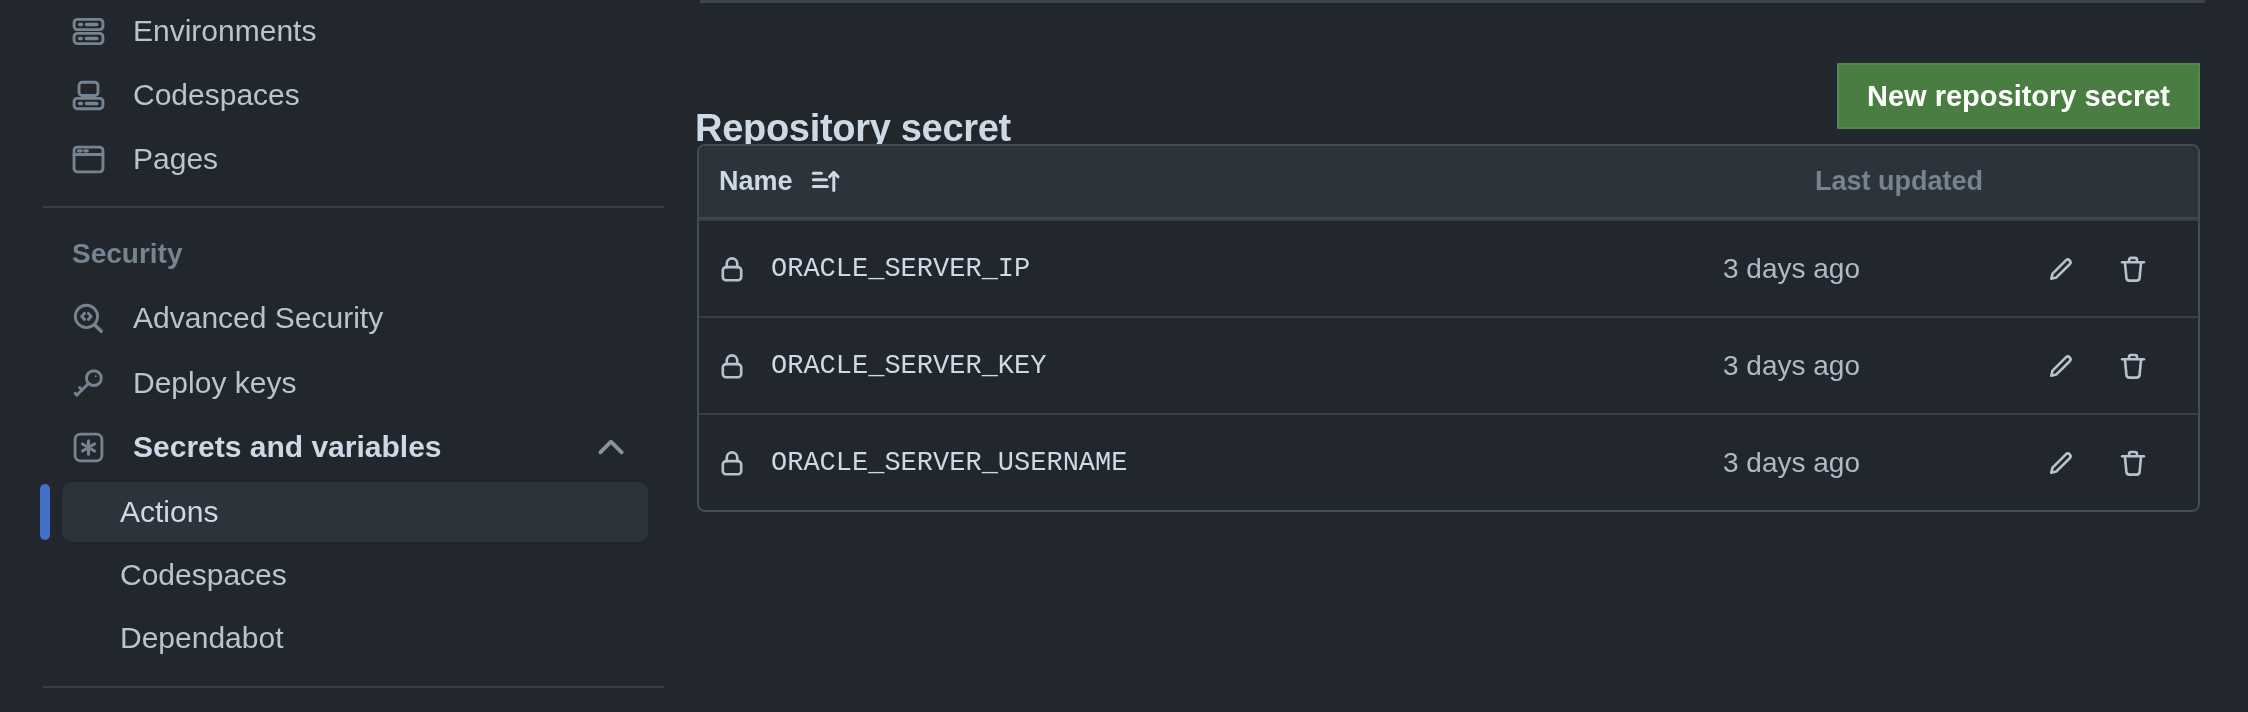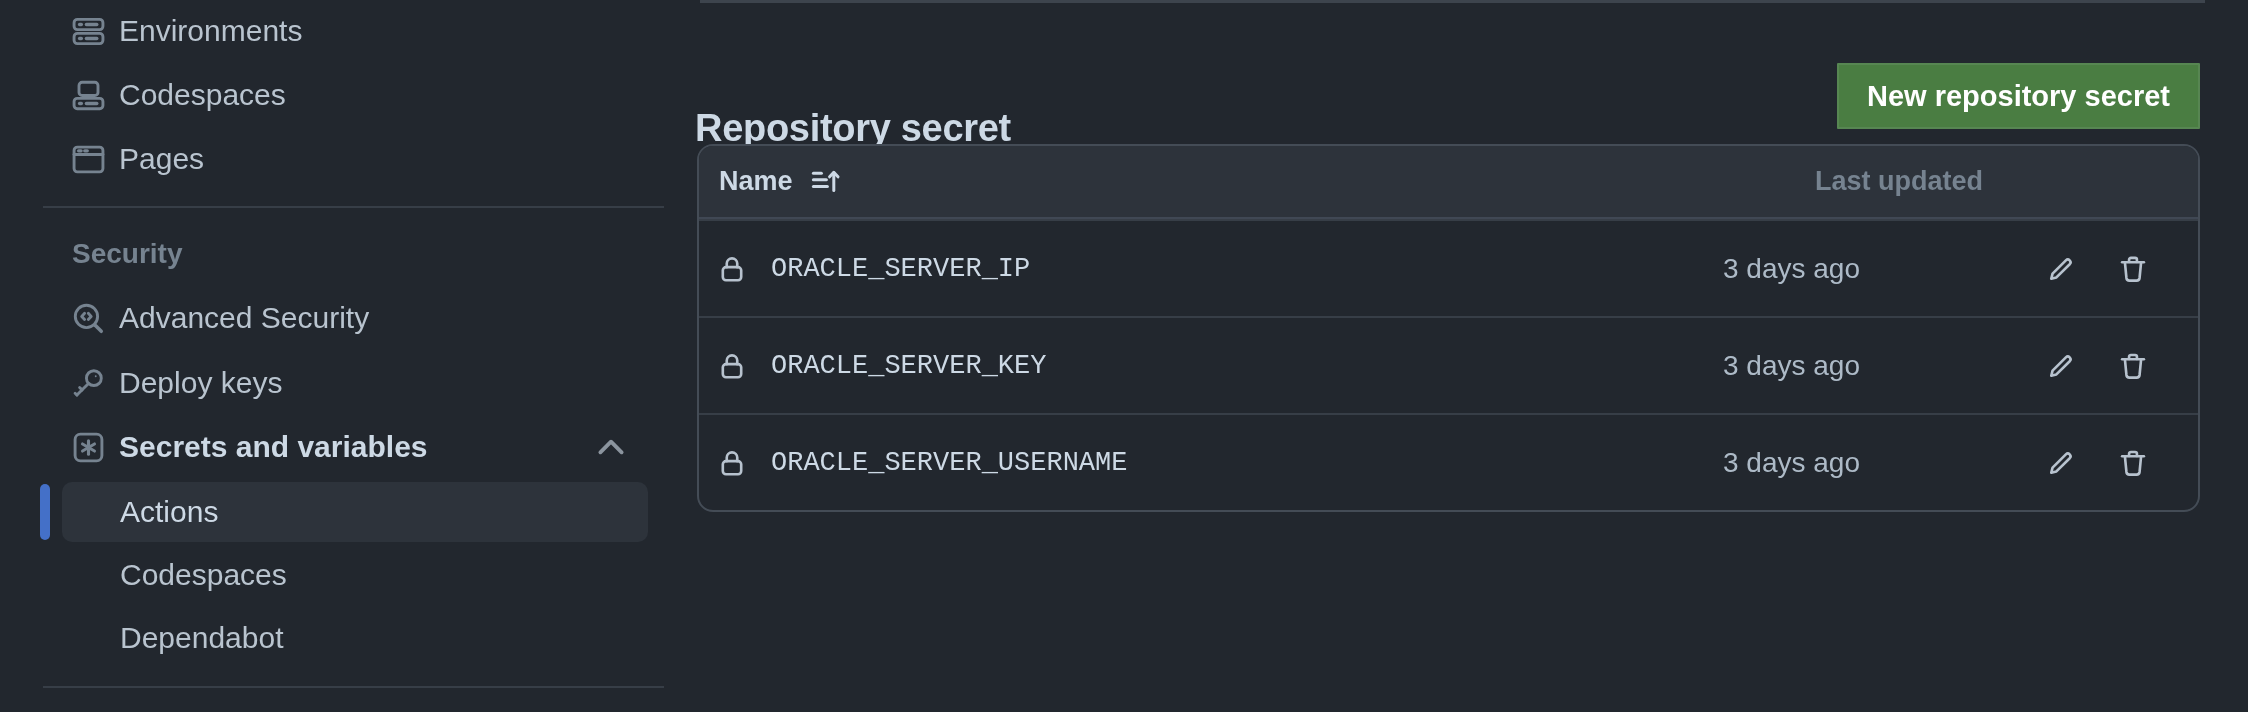--- a/index.html
+++ b/index.html
@@ -12,21 +12,21 @@
     -webkit-font-smoothing:antialiased;
   }
   svg{display:block;}
   .ic{stroke:#768390;fill:none;stroke-width:1.4;stroke-linecap:round;stroke-linejoin:round;}
   .ic-bright{stroke:#b7c2ce;fill:none;stroke-width:1.4;stroke-linecap:round;stroke-linejoin:round;}
 
   
   .sidebar{position:absolute;left:0;top:0;width:664px;height:712px;}
   .sb-item{
     position:absolute;left:0;width:664px;height:60px;
-    display:flex;align-items:center;gap:14px;
+    display:flex;align-items:center;gap:28px;
     padding-left:72px;box-sizing:border-box;
     font-size:30px;color:#b9c4cf;cursor:pointer;
   }
   .sb-item .lbl{white-space:nowrap;}
   .sb-item.bold .lbl{font-weight:700;color:#cdd9e5;}
   .sb-divider{position:absolute;left:43px;width:621px;height:2px;background:#373e47;}
   .sb-header{
     position:absolute;left:72px;height:40px;display:flex;align-items:center;
     font-size:28px;font-weight:700;color:#768390;
   }
@@ -56,21 +56,21 @@
     position:absolute;right:48px;top:63px;height:66px;
     display:flex;align-items:center;
     padding:0 28px;box-sizing:border-box;
     background:#4a7d42;border:2px solid rgba(205,217,229,0.10);
     border-radius:1px;
     color:#ffffff;font-size:29px;font-weight:700;
     cursor:pointer;white-space:nowrap;
   }
   .secrets-table{
     position:absolute;left:697px;top:144px;width:1503px;
-    border:2px solid #444c56;border-radius:16px;
+    border:2px solid #444c56;border-radius:8px;
     background:#22272e;overflow:hidden;box-sizing:border-box;
   }
   .thead{
     height:73px;background:#2d333b;border-bottom:2px solid #404854;
     display:flex;align-items:center;
     padding-left:20px;box-sizing:border-box;
   }
   .th-name{font-size:27px;font-weight:700;color:#cdd9e5;margin-right:16px;}
   .th-spacer{flex:1;}
   .th-updated{width:260px;text-align:right;font-size:27px;font-weight:700;color:#768390;white-space:nowrap;}

